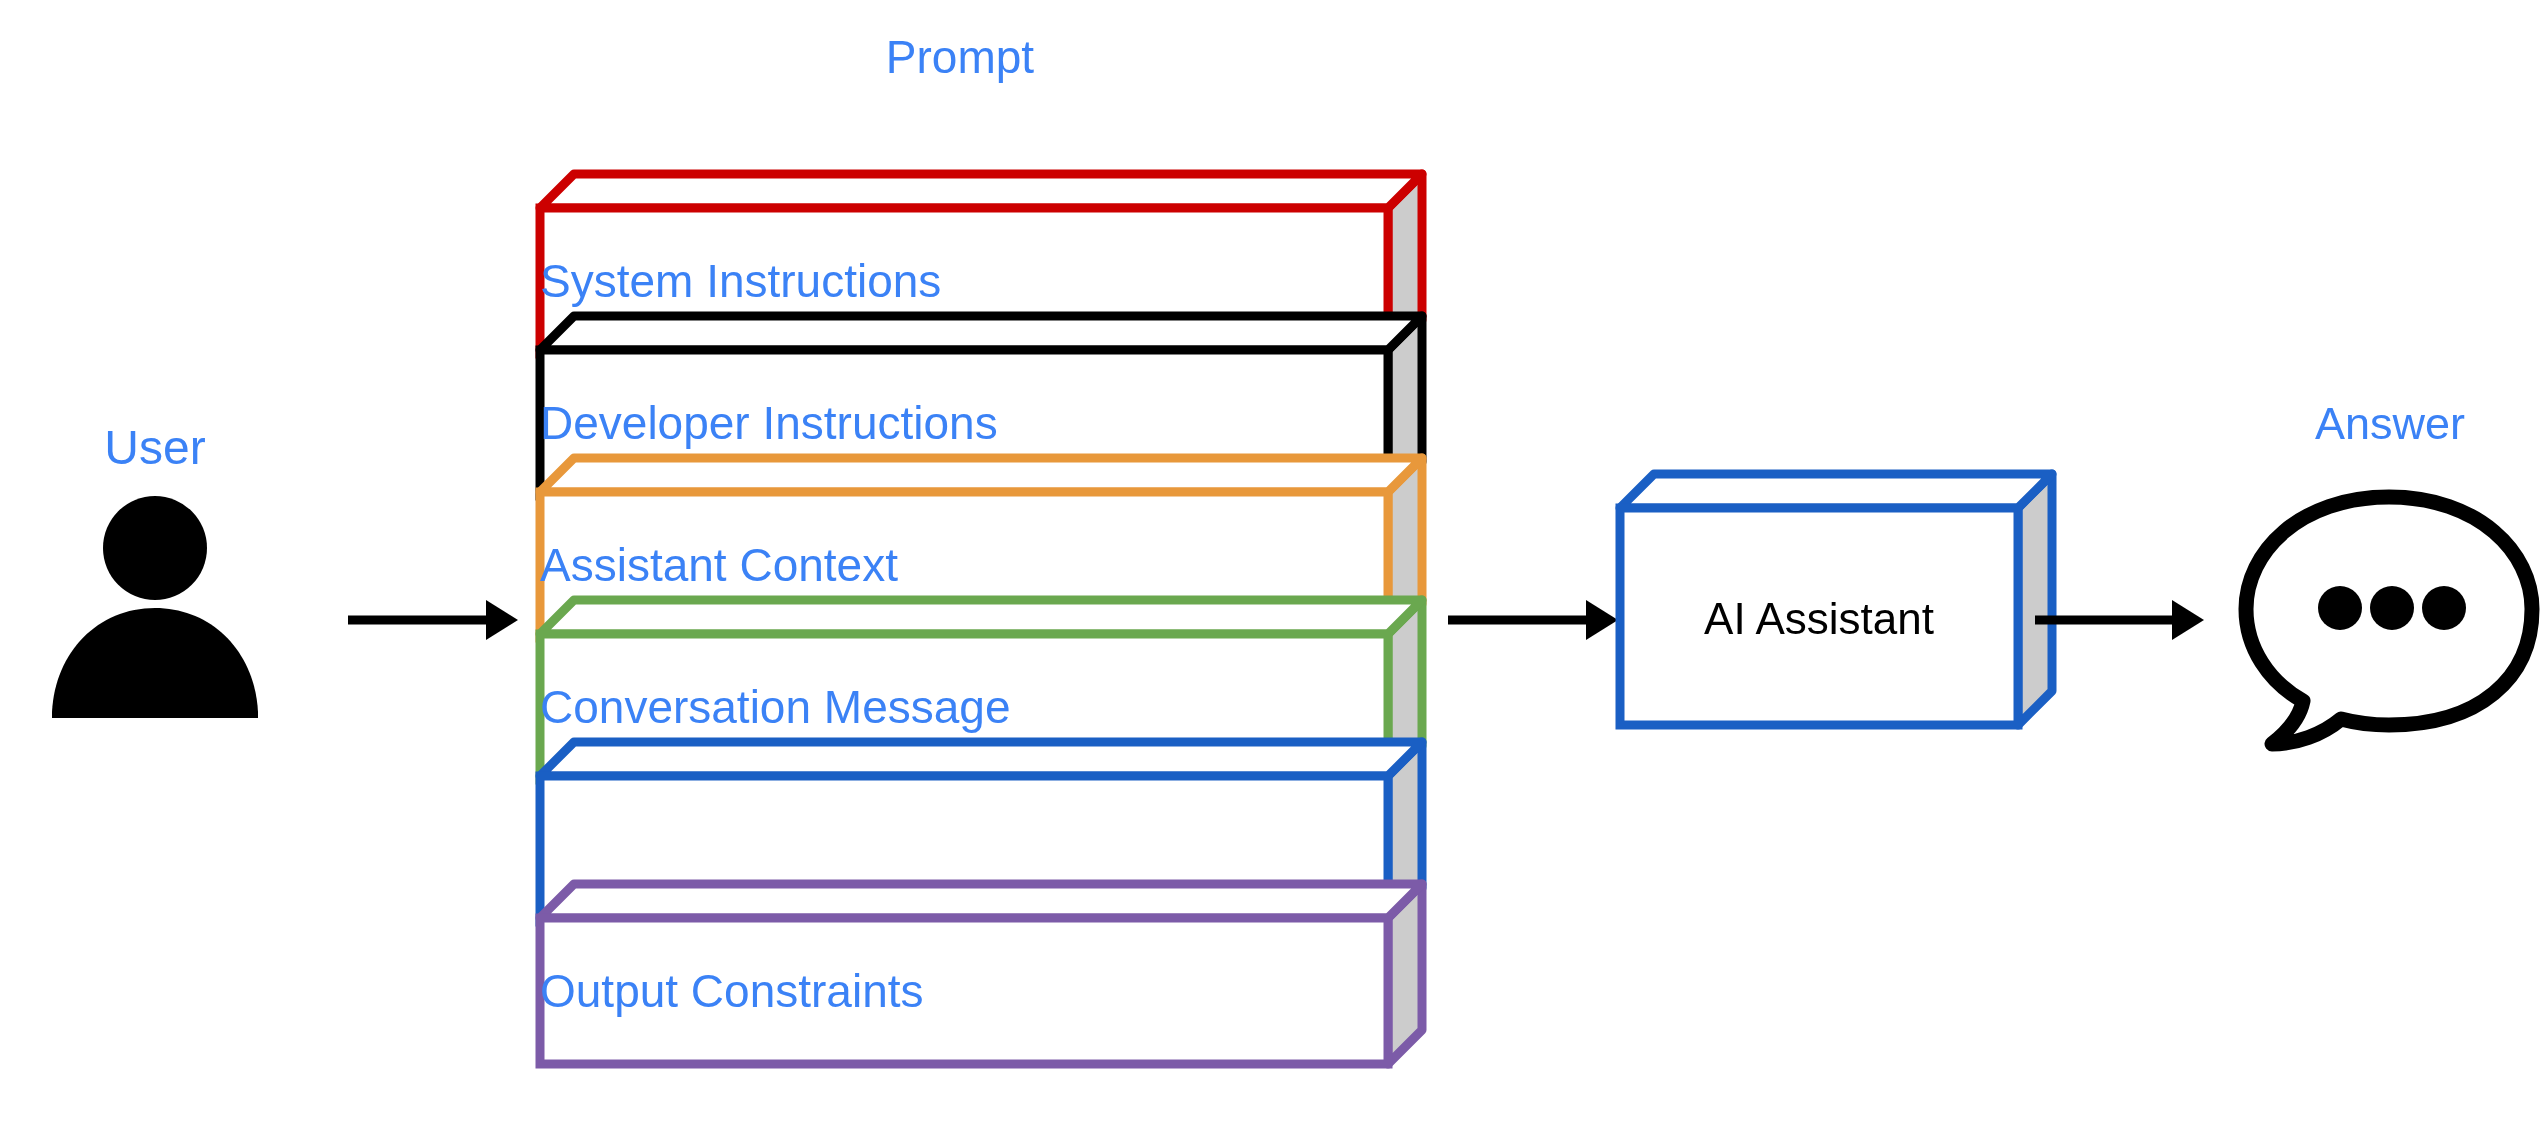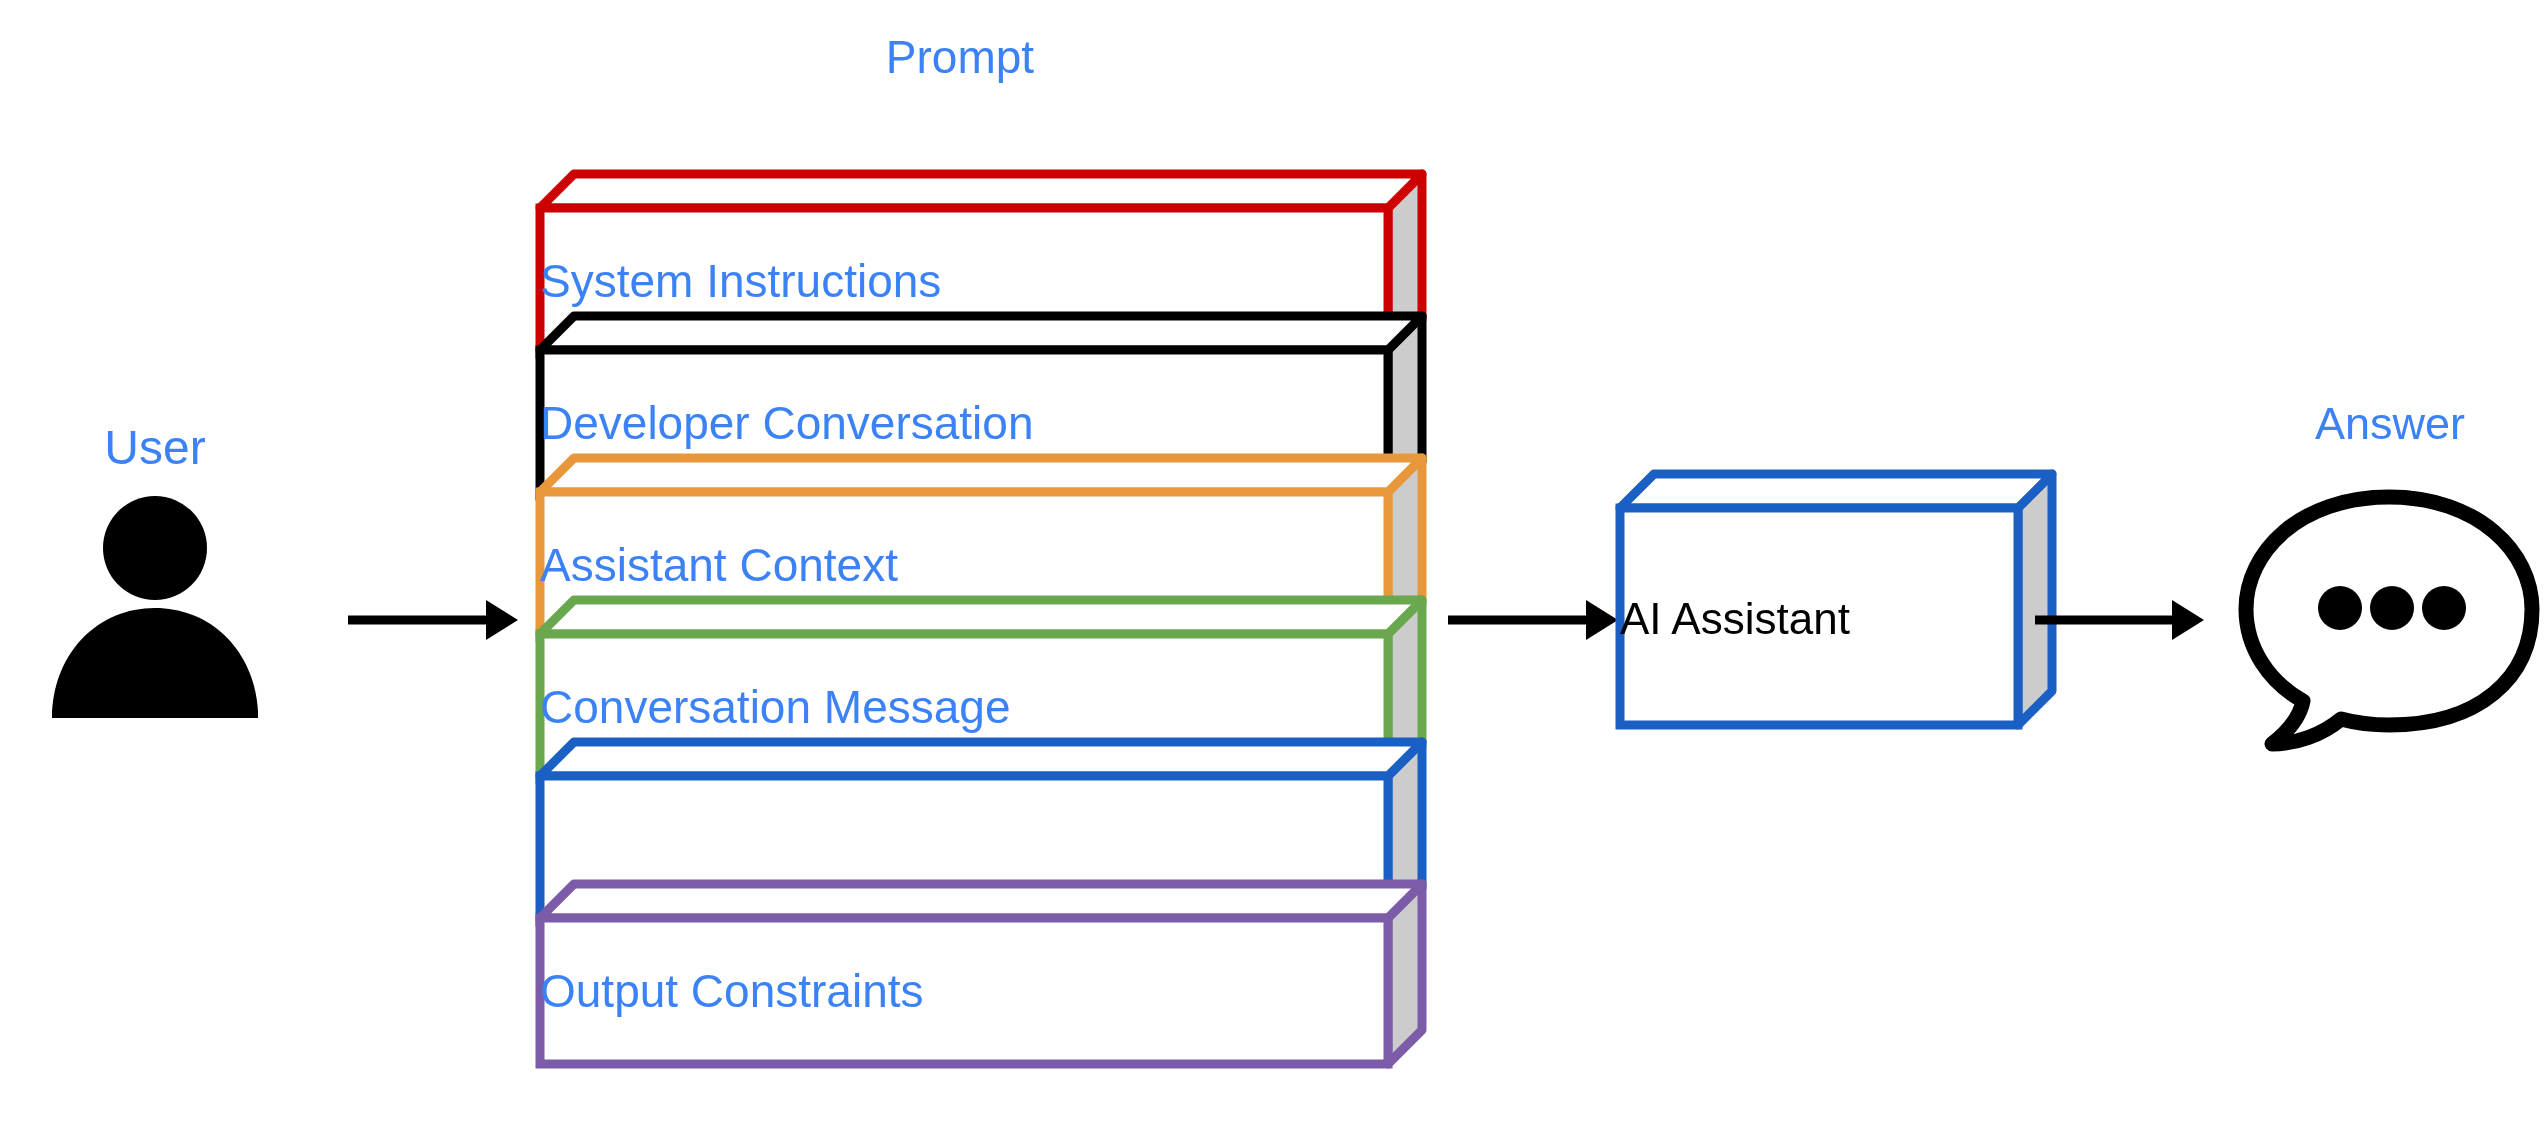--- a/index.html
+++ b/index.html
@@ -21,21 +21,21 @@
     text-align:left;
     left:540px;width:848px;
     line-height:1;
   }
   .heading{font-size:44px;}
   #prompt-title{left:0;width:1920px;text-align:center;top:30px;font-size:46px;}
   #user-title{left:0;width:310px;text-align:center;top:420px;font-size:48px;}
   #answer-title{left:2240px;width:300px;text-align:center;top:398px;font-size:45px;}
   #ai-label{
     position:absolute;left:1620px;width:398px;top:594px;
-    text-align:left;font-size:44px;
+    text-align:center;font-size:44px;
     font-family:"Liberation Sans","DejaVu Sans",sans-serif;
   }
 </style>
 </head>
 <body>
 
 <div id="stage">
 
   <svg id="svg-layer" viewBox="0 0 2544 1137">
 
@@ -123,21 +123,21 @@
   </svg>
 
   <div class="lbl heading" id="prompt-title">Prompt</div>
 
   <div class="lbl heading" id="user-title">User</div>
 
   <div class="lbl heading" id="answer-title">Answer</div>
 
   <div class="lbl box-label" style="top:258px;">System Instructions</div>
 
-  <div class="lbl box-label" style="top:400px;">Developer Conversation</div>
+  <div class="lbl box-label" style="top:400px;">Developer Instructions</div>
 
   <div class="lbl box-label" style="top:542px;">Assistant Context</div>
 
   <div class="lbl box-label" style="top:684px;">Conversation Message</div>
 
 
   <div class="lbl box-label" style="top:968px;">Output Constraints</div>
 
   <div id="ai-label">AI Assistant</div>
 

